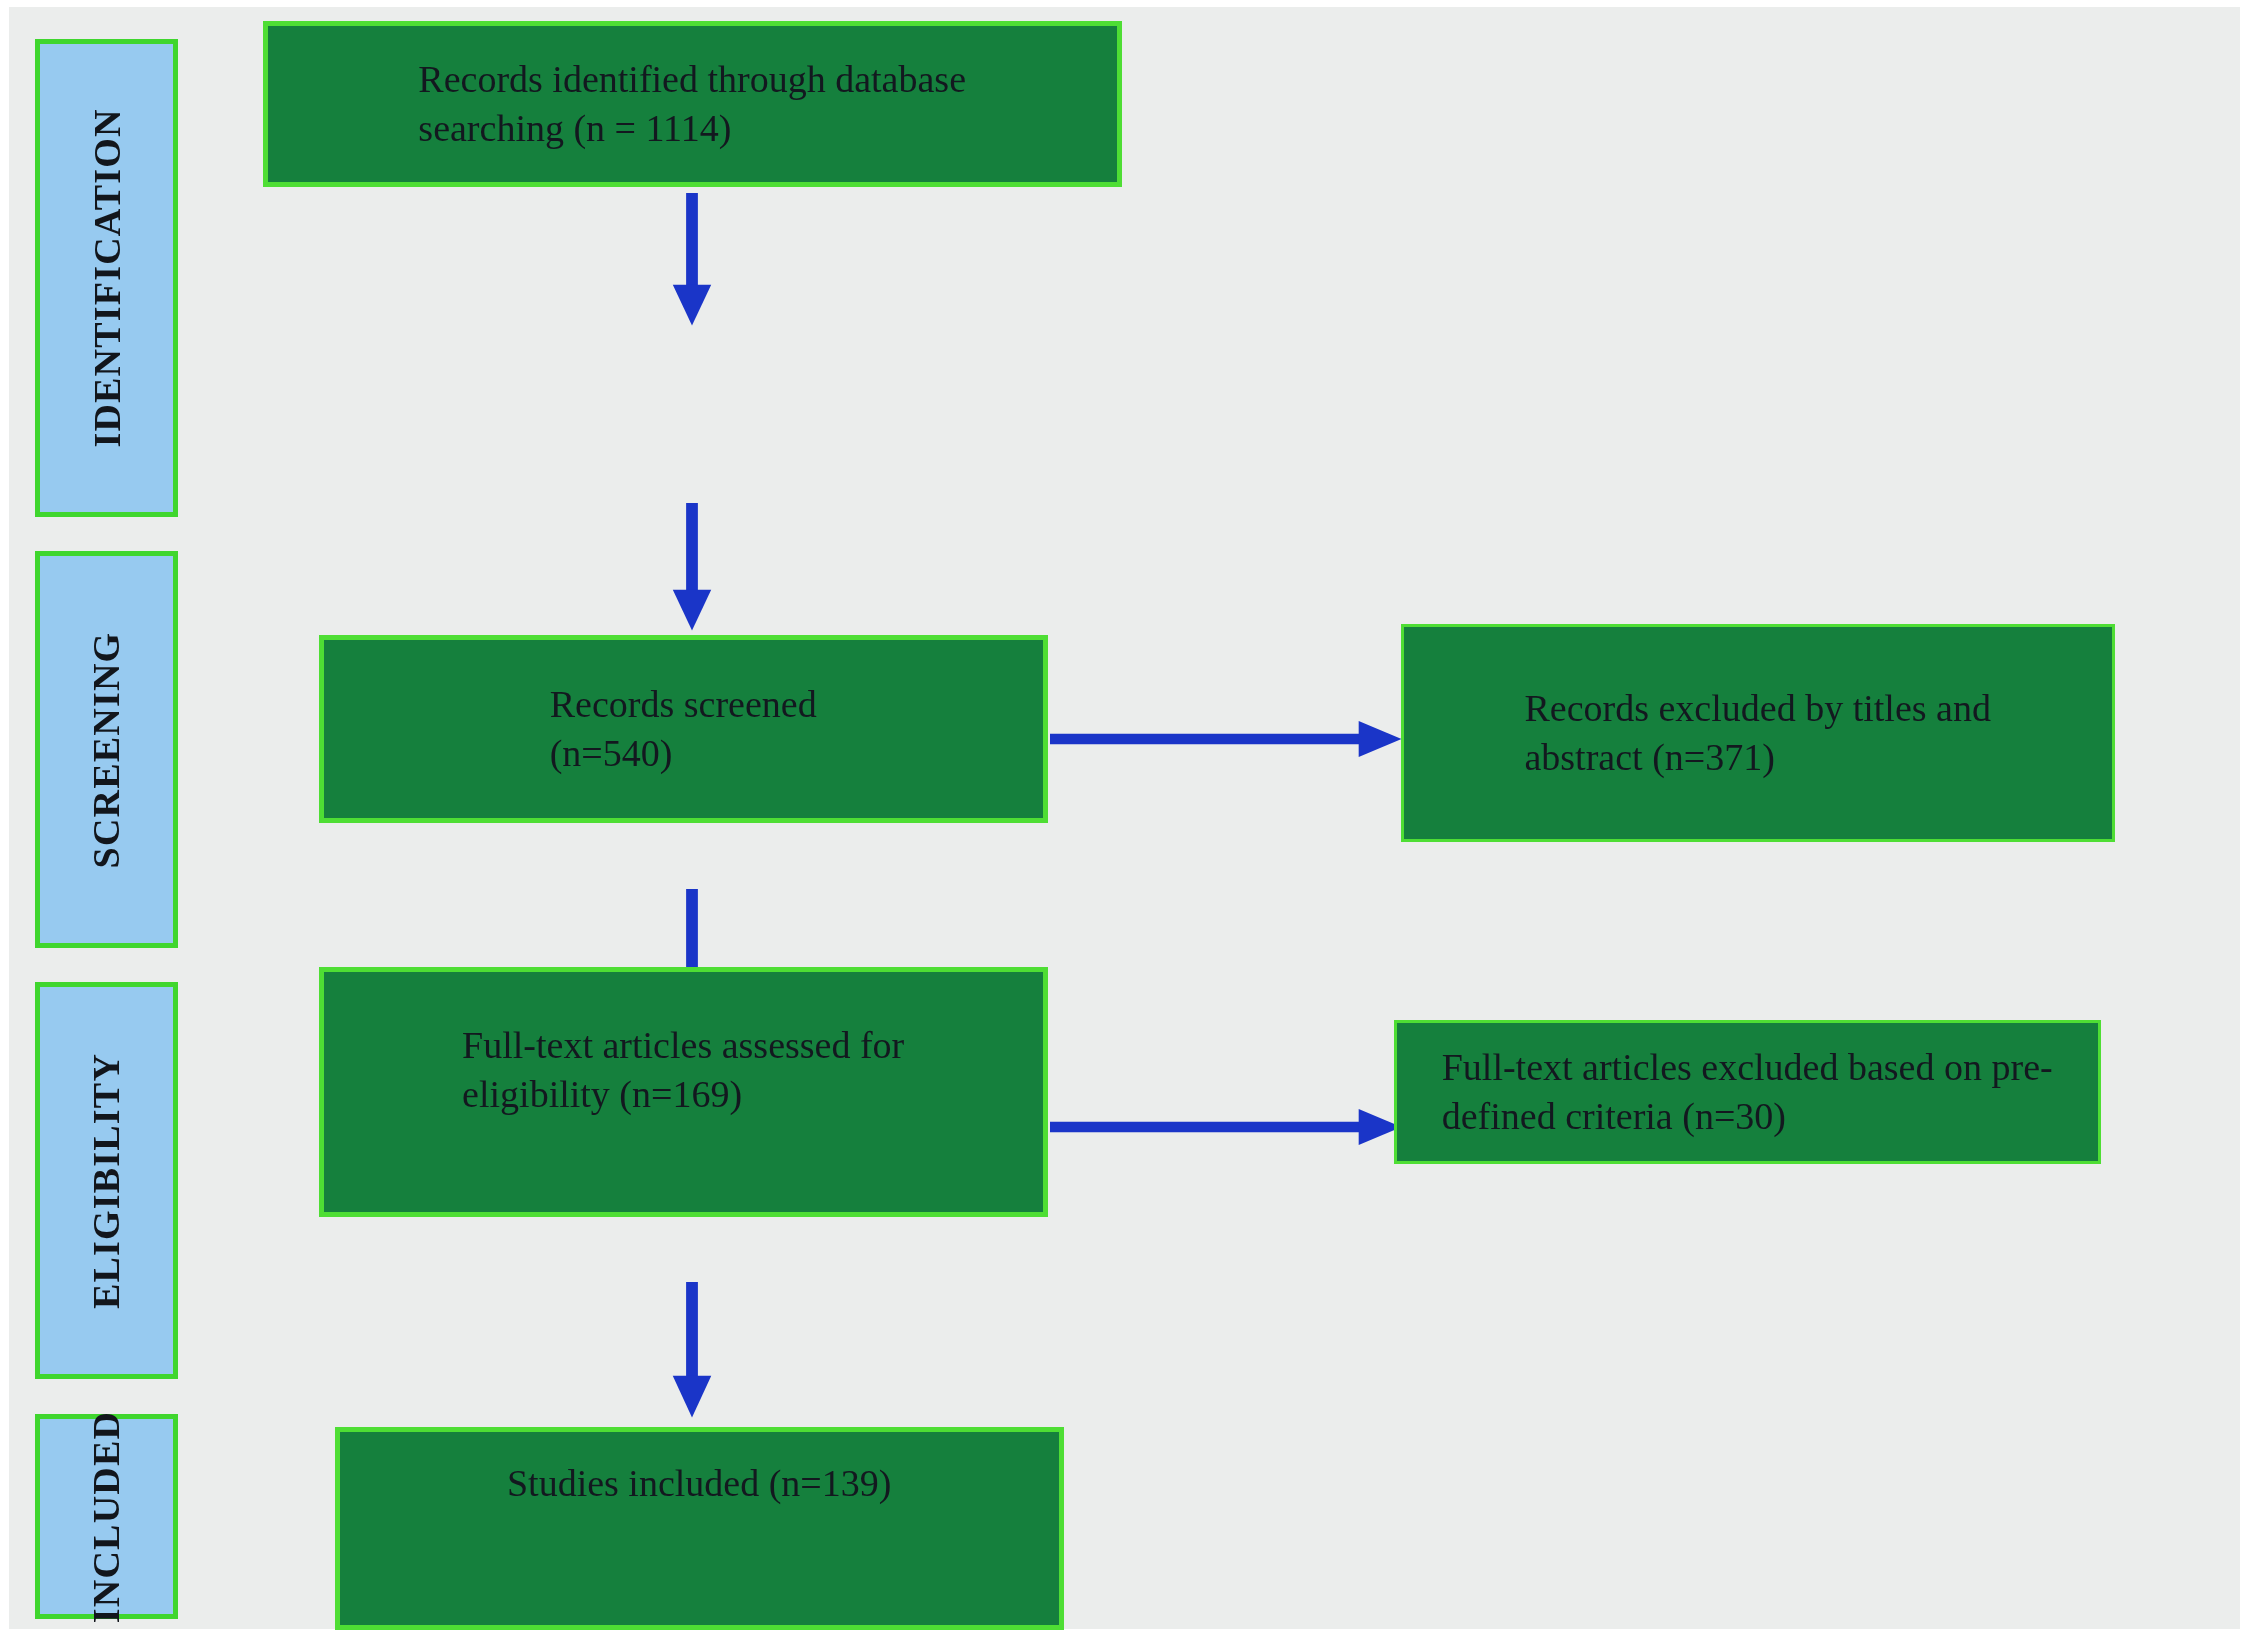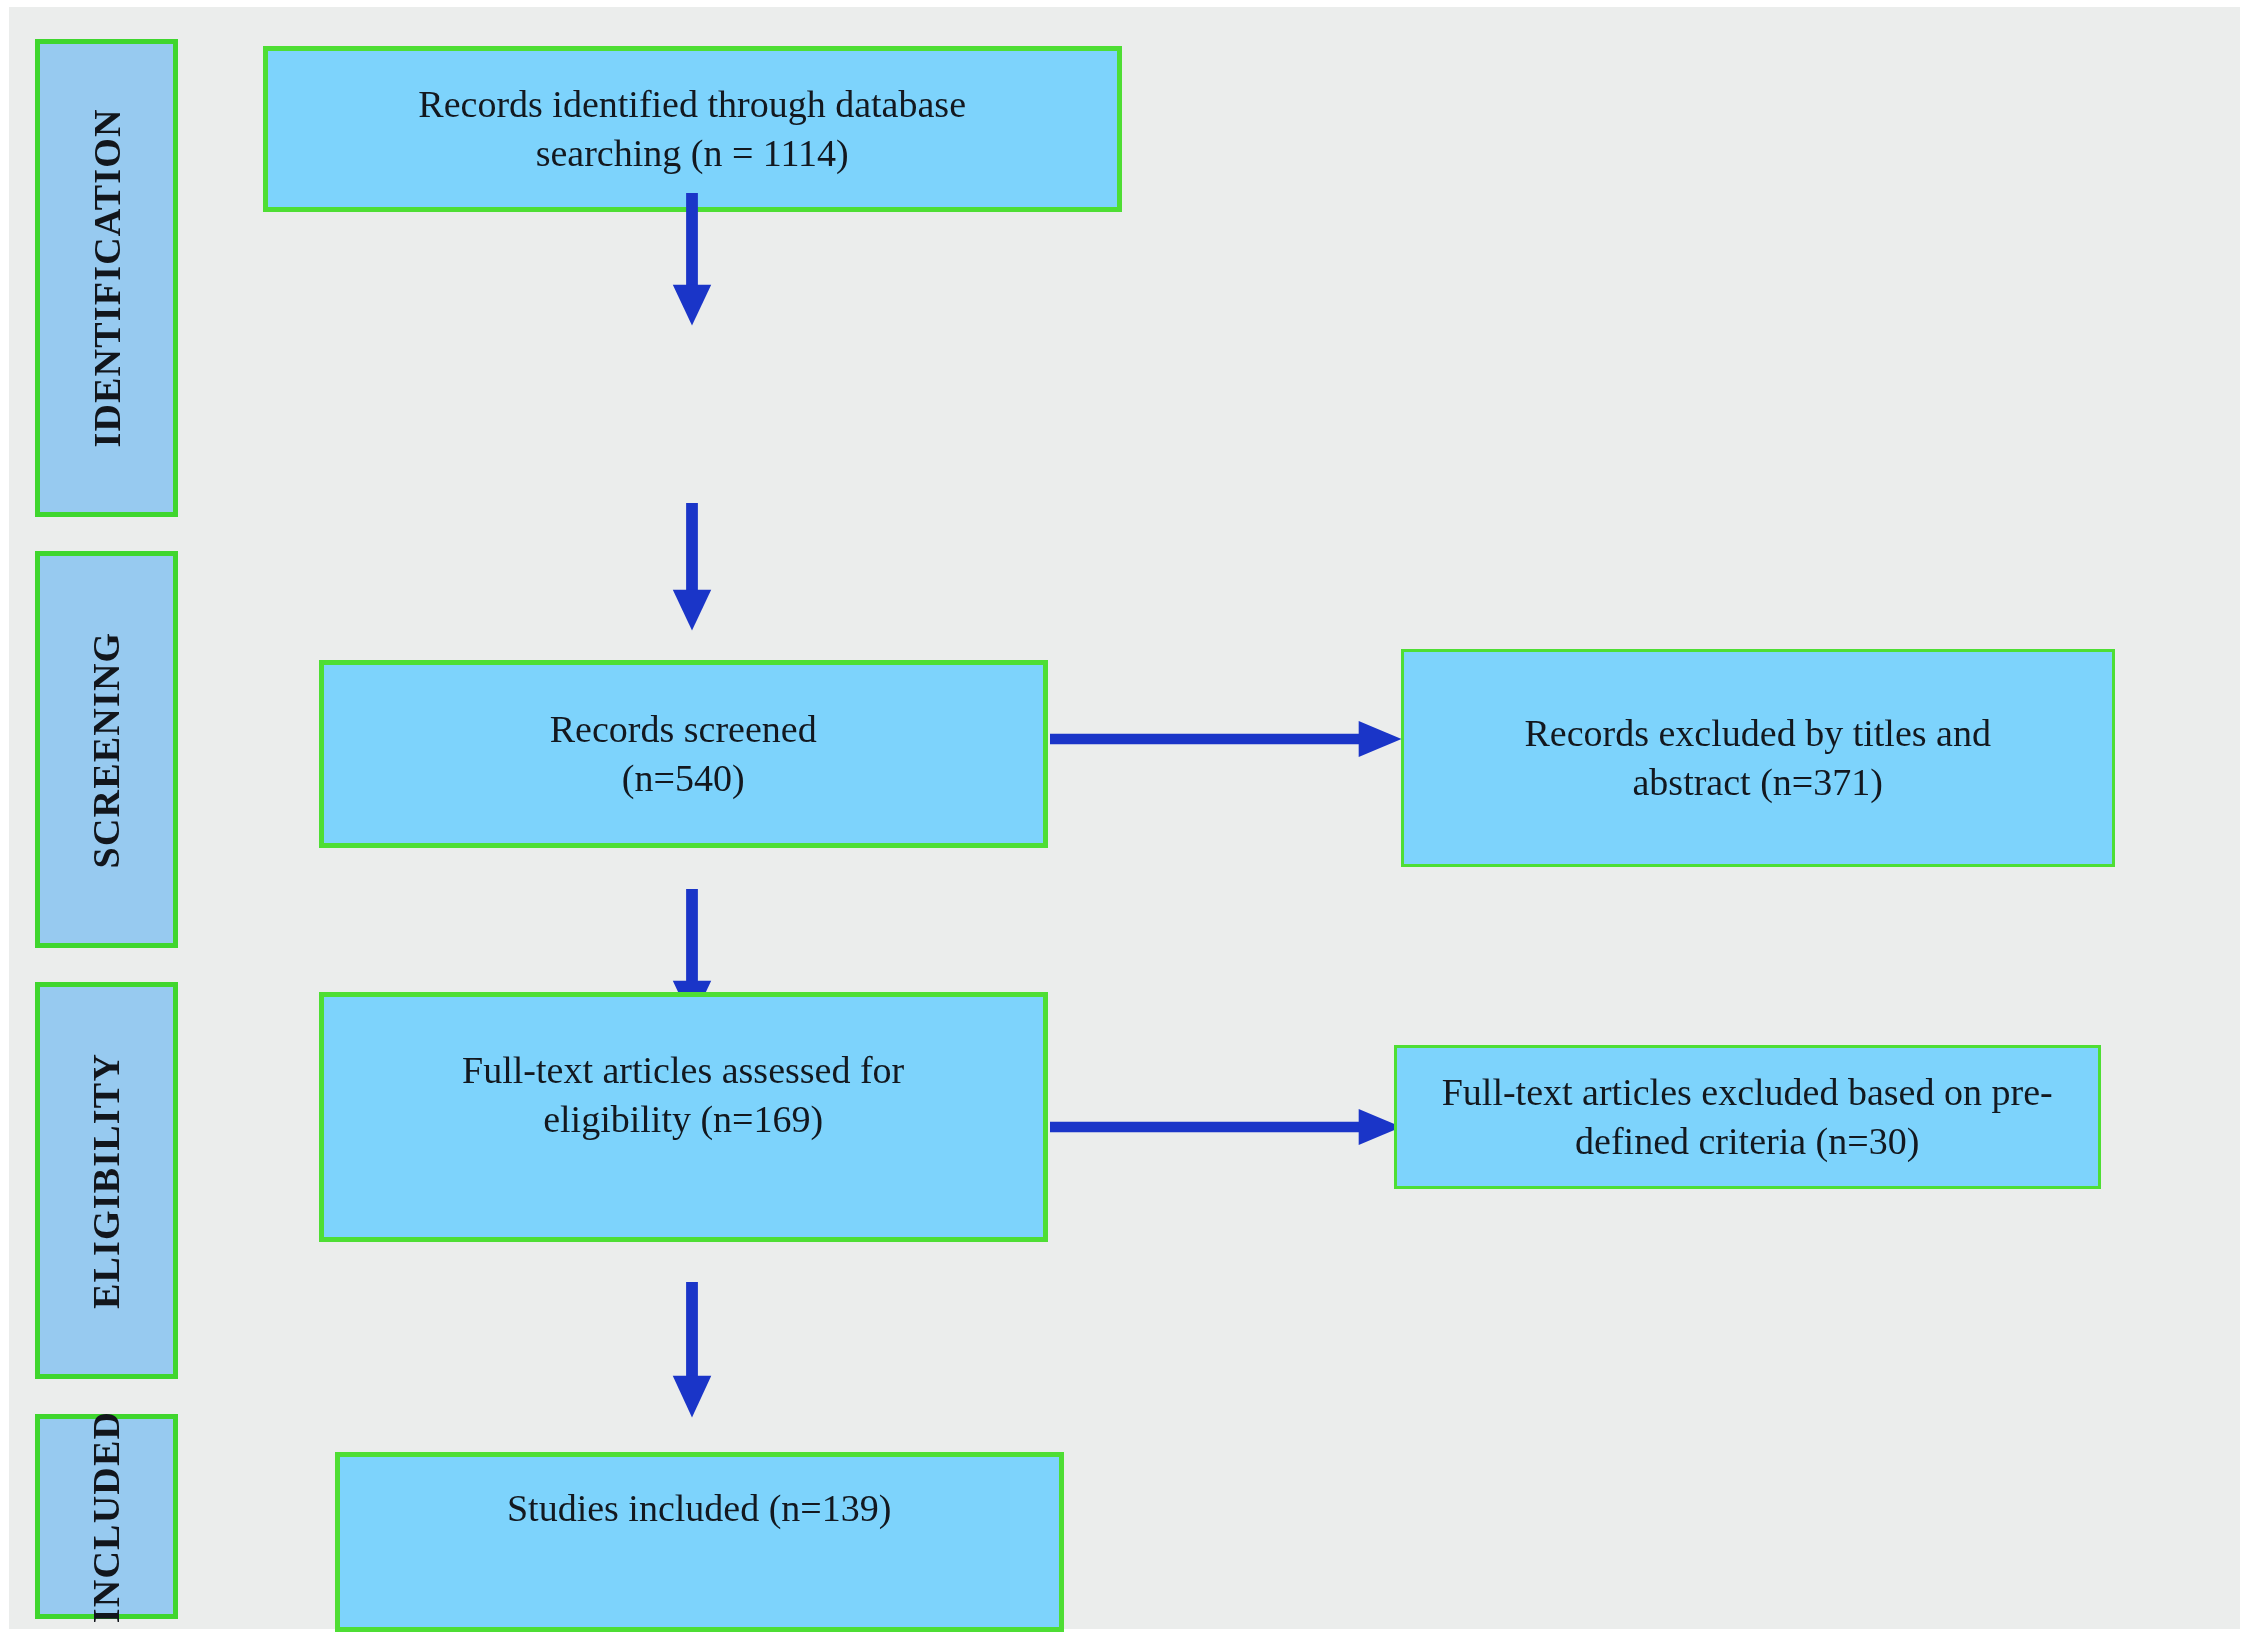--- a/index.html
+++ b/index.html
@@ -42,27 +42,26 @@
     font-size: 38px;
     letter-spacing: 1.2px;
     color: #12161c;
     font-family: "Liberation Serif", "DejaVu Serif", serif;
   }
 
   
   .node {
     position: absolute;
     box-sizing: border-box;
-    background: #7dd3fc;
+    background: #15803d;
     border: 5px solid #4ede34;
     display: flex;
     align-items: center;
     justify-content: center;
-    text-align: center;
-    margin-top: 25px;
+    text-align: left;
   }
   .node.thin { border-width: 3.7px; }
   .node .ntext {
     font-size: 38px;
     line-height: 1.30;
     color: #13181f;
     padding: 0 21px;
     font-family: "Liberation Serif", "DejaVu Serif", serif;
   }
   .node.topalign { align-items: flex-start; }
@@ -165,21 +164,21 @@
       </div>
     </div>
 
     <div class="arrow" style="left:655px; top:1275px; width:56px; height:138px;">
       <svg width="56" height="138" viewBox="0 0 90 222">
         <line x1="45" y1="0" x2="45" y2="163" stroke="#1a35c8" stroke-width="19"></line>
         <polygon points="45,218 14,151 76,151" fill="#1a35c8"></polygon>
       </svg>
     </div>
 
-    <div class="node topalign" style="left:326px; top:1420px; width:729px; height:180px;">
+    <div class="node topalign" style="left:326px; top:1420px; width:729px; height:203px;">
       <div class="ntext">
         <span>Studies included (n=139)</span>
       </div>
     </div>
 
   </div>
 </div>
 
 
 </body></html>

